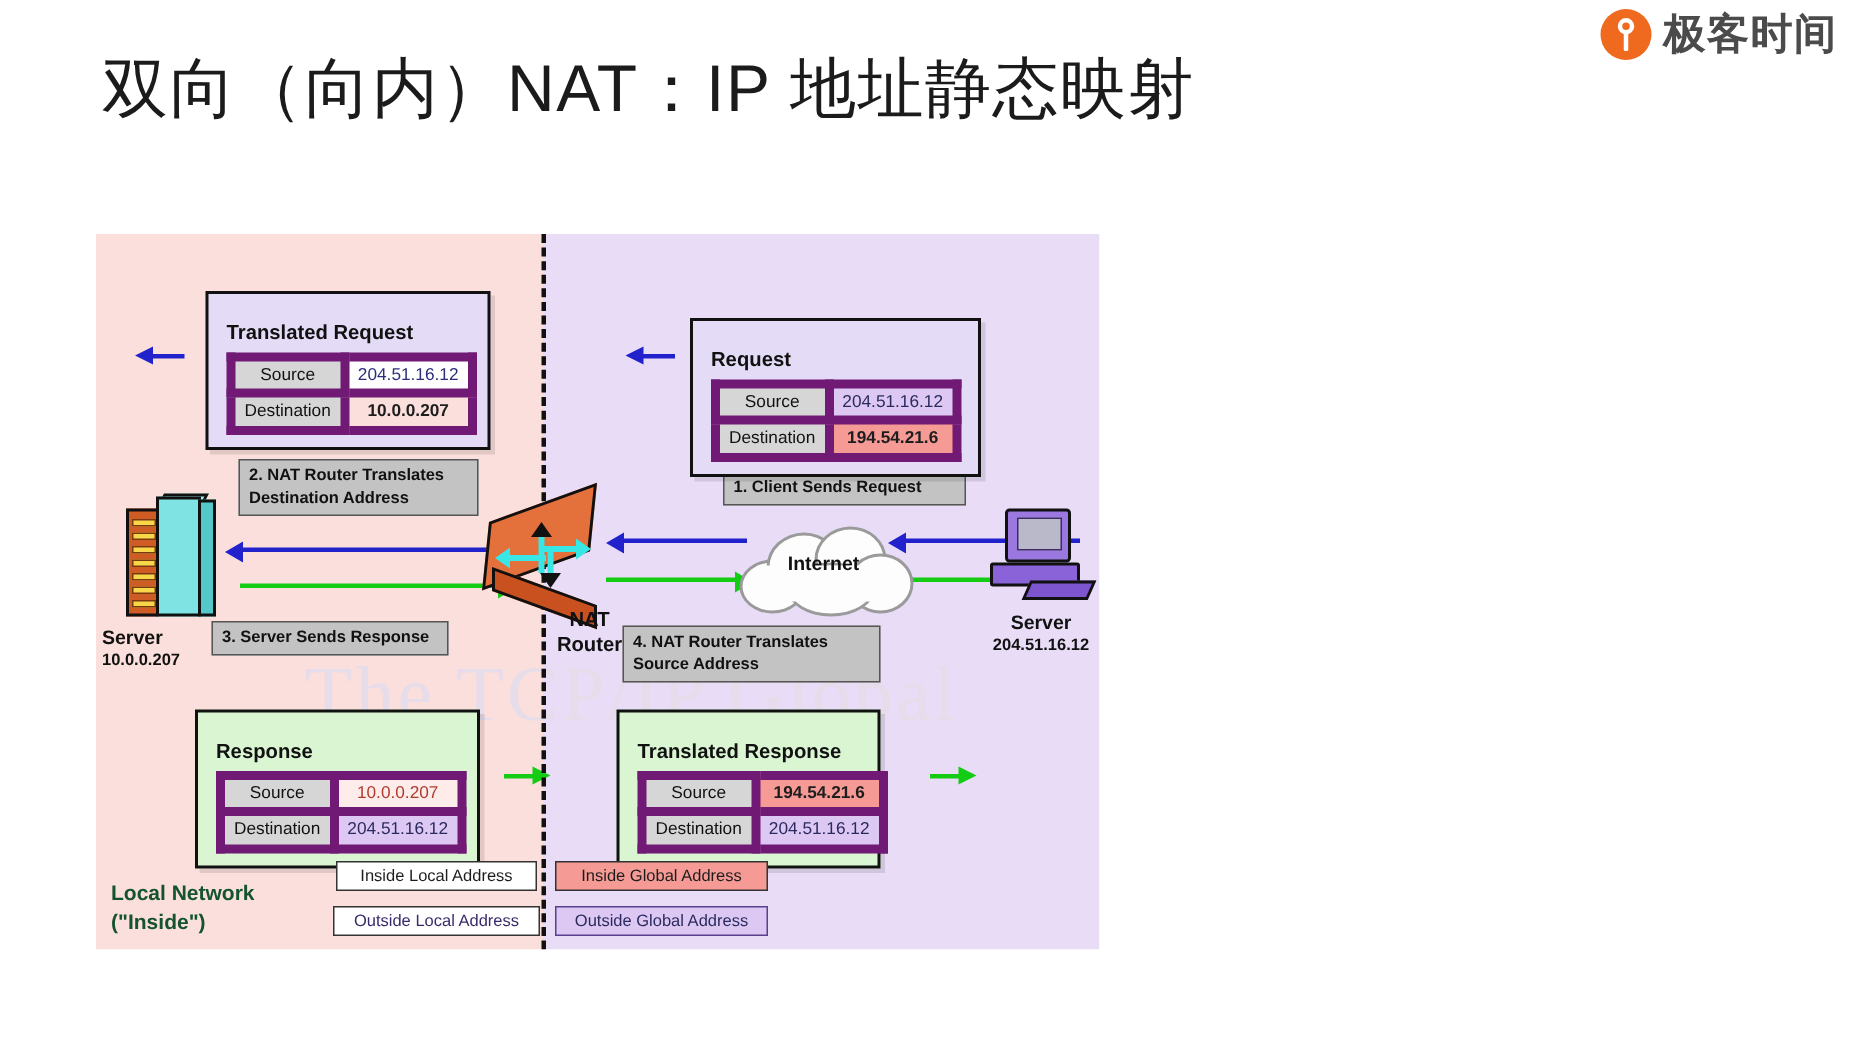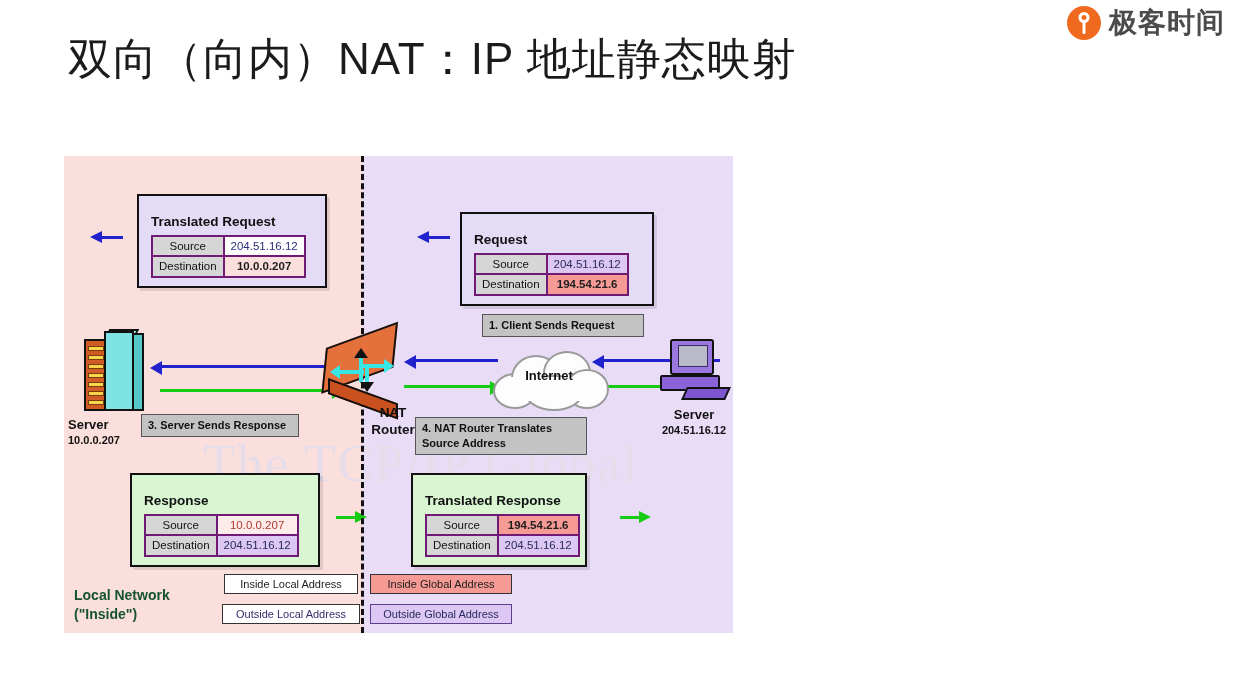--- a/index.html
+++ b/index.html
@@ -82,21 +82,21 @@
   .packet .ptitle{
     font-size:13.5px;font-weight:bold;color:#111;
     margin:12px 0 6px 4px;
   }
   .packet table{
     border-collapse:collapse;
     margin-left:4px;
     font-size:11.5px;
   }
   .packet td{
-    border:2px solid #701a75;
+    border:6px solid #701a75;
     padding:2px 6px;
     white-space:nowrap;
     line-height:1.25;
   }
   td.lbl{background:#d6d6d6;color:#111;text-align:center;}
   td.val{text-align:center;}
   td.v-plain {background:#ffffff;color:#2c2c7a;}
   td.v-purple{background:#dcc8f2;color:#2a2a5e;}
   td.v-red   {background:#f59a95;color:#1d1d1d;font-weight:bold;}
   td.v-pinkb {background:#fbdfdc;color:#1d1d1d;font-weight:bold;}
@@ -319,20 +319,21 @@
   <div class="devlabel" id="label-right-server">
     <div class="n">Server</div>
     <div class="ip">204.51.16.12</div>
   </div>
   <div class="devlabel" id="label-nat-router">
     <div class="n">NAT</div>
     <div class="n">Router</div>
   </div>
 
   <div class="step" id="step1">1. Client Sends Request</div>
+  <div class="step" id="step2">2. NAT Router Translates Destination Address</div>
   <div class="step" id="step3">3. Server Sends Response</div>
   <div class="step" id="step4">4. NAT Router Translates Source  Address</div>
 
   <div class="packet violet" id="box-translated-request">
     <div class="ptitle">Translated Request</div>
     <table>
       <tbody>
           <tr>
         <td class="lbl">Source</td>
         <td class="val v-plain">204.51.16.12</td>

